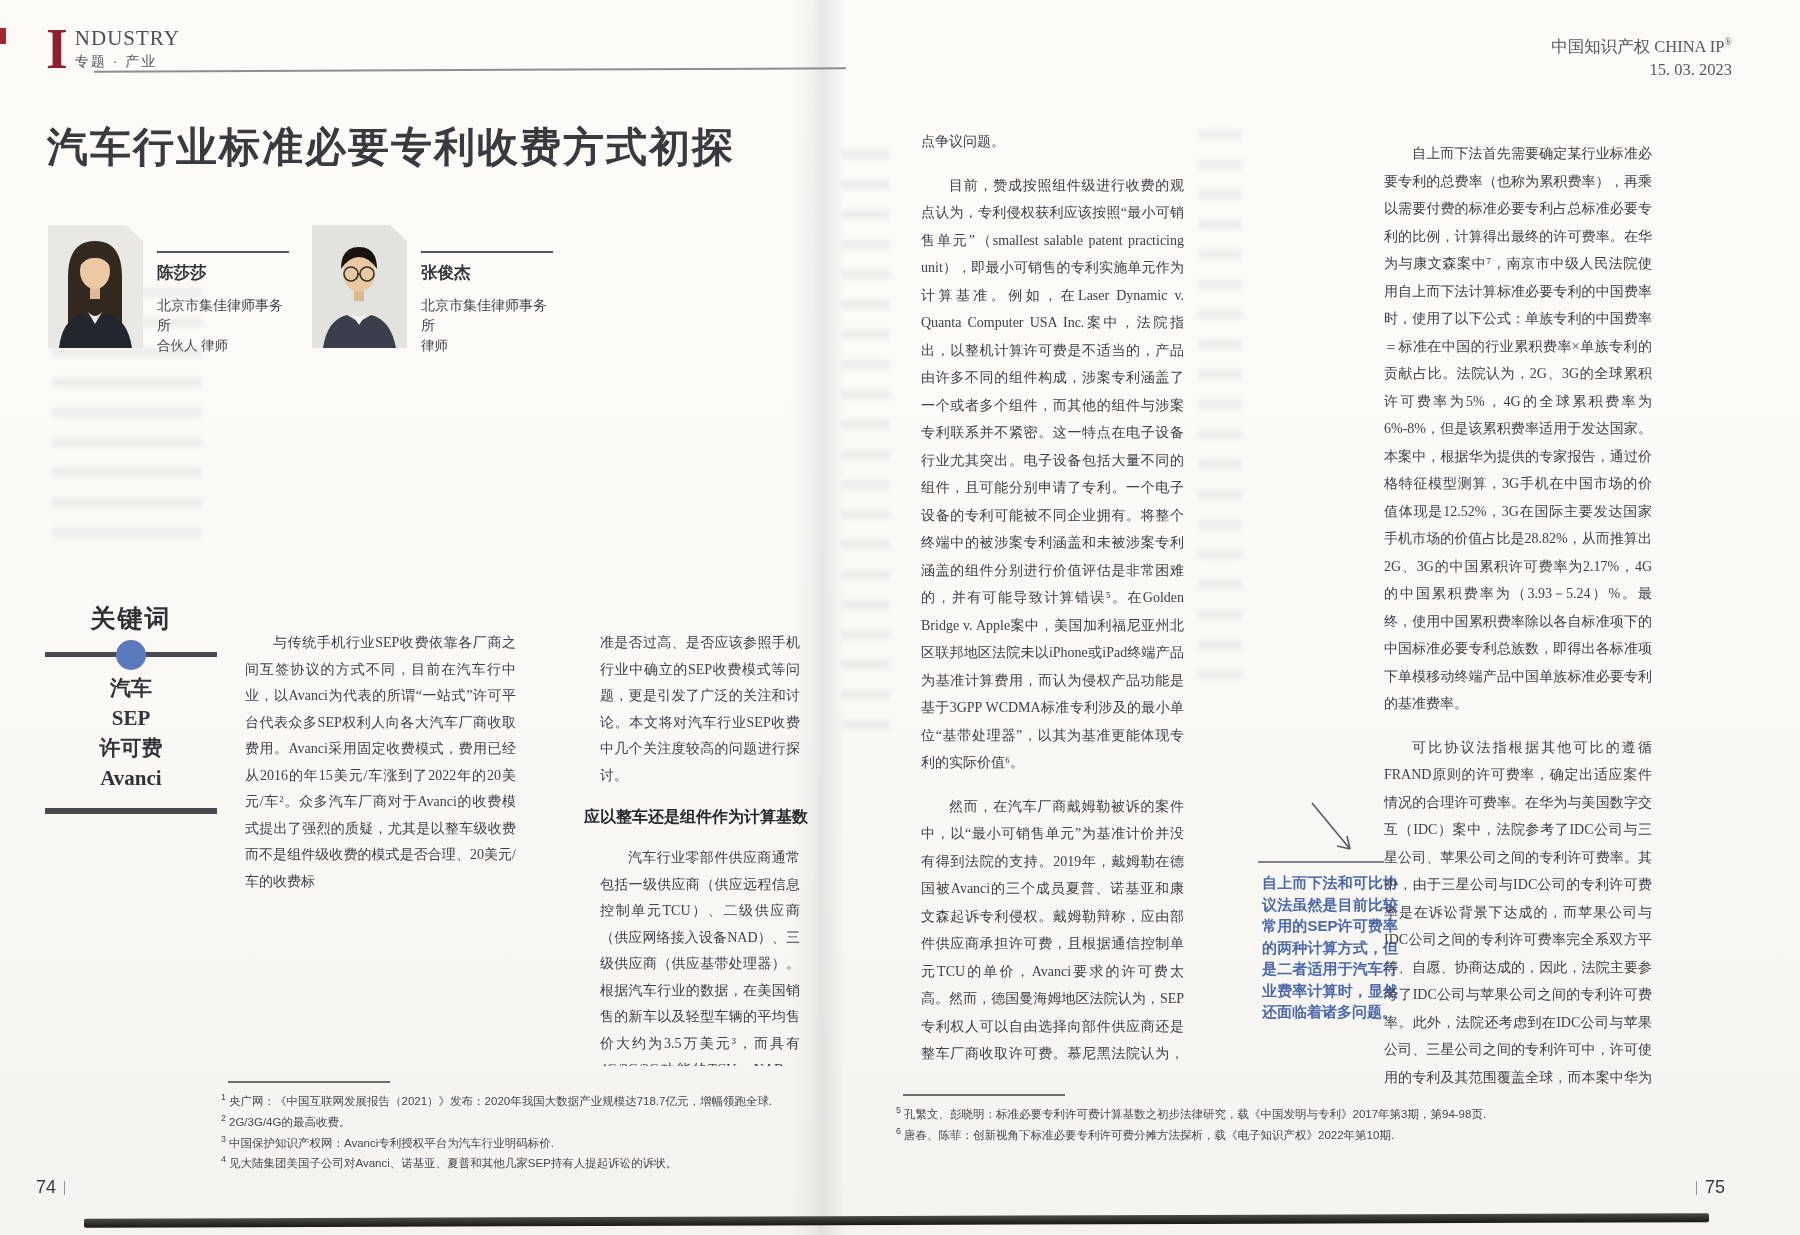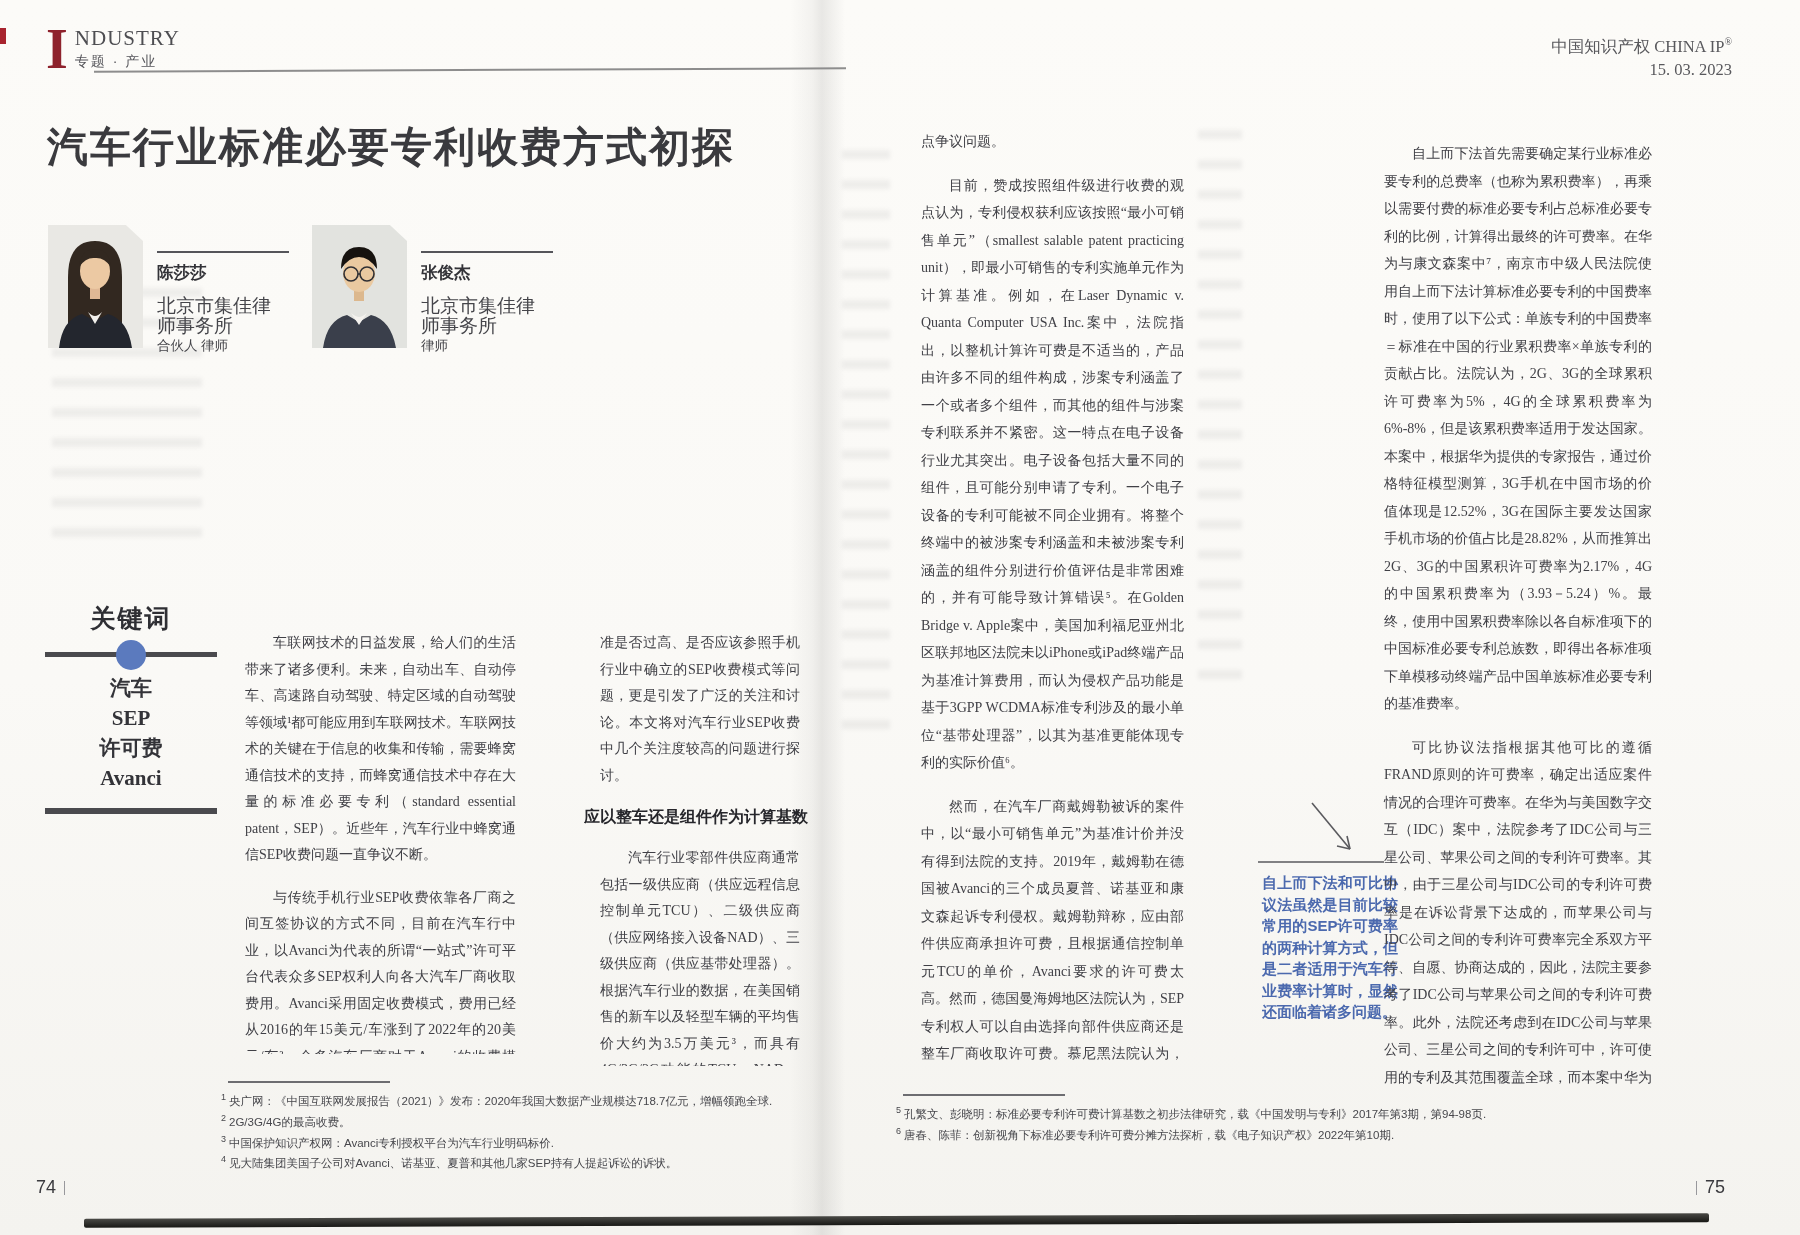--- a/index.html
+++ b/index.html
@@ -30,21 +30,21 @@
 
   .title{left:47px;top:120px;font-family:"Liberation Sans","DejaVu Sans",sans-serif;
     font-weight:bold;font-size:41px;letter-spacing:2px;color:#3a3a3e;}
 
   
   .author{position:absolute;top:225px;height:126px;display:flex;}
   .photo{width:95px;height:123px;clip-path:polygon(0 0,82% 0,100% 13%,100% 100%,0 100%);flex:0 0 auto;}
   .ainfo{margin-left:14px;padding-top:26px;width:132px;}
   .arule{height:2px;background:#55555a;margin-bottom:9px;}
   .aname{font-family:"Liberation Sans","DejaVu Sans",sans-serif;font-weight:bold;font-size:16.5px;color:#333338;}
-  .aorg{font-size:19px;color:#45454a;margin-top:12px;line-height:20px;}
+  .aorg{font-size:14px;color:#45454a;margin-top:12px;line-height:20px;}
   .arole{font-size:13.5px;color:#45454a;line-height:20px;}
 
   
   .kw{left:45px;top:602px;width:172px;text-align:center;}
   .kw-title{font-family:"Liberation Sans","DejaVu Sans",sans-serif;font-weight:bold;font-size:25px;color:#2f2f34;letter-spacing:2px;}
   .kw-bar{position:relative;height:5px;background:#4a4a4e;margin:17px 0 16px;}
   .kw-dot{position:absolute;left:50%;top:50%;transform:translate(-50%,-50%);width:30px;height:30px;border-radius:50%;background:#5b7abe;}
   .kw-item{font-size:21px;line-height:30px;color:#333338;font-weight:bold;}
   .kw-bottom{height:6px;background:#4a4a4e;margin-top:15px;}
 
@@ -148,21 +148,20 @@
         <span class="kw-dot"></span>
       </div>
     <div class="kw-item">汽车</div>
     <div class="kw-item">SEP</div>
     <div class="kw-item">许可费</div>
     <div class="kw-item">Avanci</div>
     <div class="kw-bottom"></div>
   </div>
 
   <div class="bcol" style="left:229px;top:614px;width:303px;height:440px;">
-    <p>车联网技术的日益发展，给人们的生活带来了诸多便利。未来，自动出车、自动停车、高速路自动驾驶、特定区域的自动驾驶等领域¹都可能应用到车联网技术。车联网技术的关键在于信息的收集和传输，需要蜂窝通信技术的支持，而蜂窝通信技术中存在大量的标准必要专利（standard essential patent，SEP）。近些年，汽车行业中蜂窝通信SEP收费问题一直争议不断。</p>
     <p>与传统手机行业SEP收费依靠各厂商之间互签协议的方式不同，目前在汽车行中业，以Avanci为代表的所谓“一站式”许可平台代表众多SEP权利人向各大汽车厂商收取费用。Avanci采用固定收费模式，费用已经从2016的年15美元/车涨到了2022年的20美元/车²。众多汽车厂商对于Avanci的收费模式提出了强烈的质疑，尤其是以整车级收费而不是组件级收费的模式是否合理、20美元/车的收费标</p>
   </div>
 
   <div class="bcol" style="left:584px;top:614px;width:232px;height:452px;">
     <p class="noind">准是否过高、是否应该参照手机行业中确立的SEP收费模式等问题，更是引发了广泛的关注和讨论。本文将对汽车行业SEP收费中几个关注度较高的问题进行探讨。</p>
     <div class="bhead">应以整车还是组件作为计算基数</div>
     <p>汽车行业零部件供应商通常包括一级供应商（供应远程信息控制单元TCU）、二级供应商（供应网络接入设备NAD）、三级供应商（供应基带处理器）。根据汽车行业的数据，在美国销售的新车以及轻型车辆的平均售价大约为3.5万美元³，而具有4G/3G/2G功能的TCU、NAD、基带芯片的成本可能仅有不到100美元、不到40美元、20美元或更低⁴。显然，由于整车价格与TCU价格相差300多倍，究竟以整车还是TCU组件的价格作为计算基数，将成为汽车厂商与以Avanci为代表的许可平台之间的焦</p>
   </div>
 
   <div class="fnrule" style="left:228px;top:1081px;width:162px;"></div>

